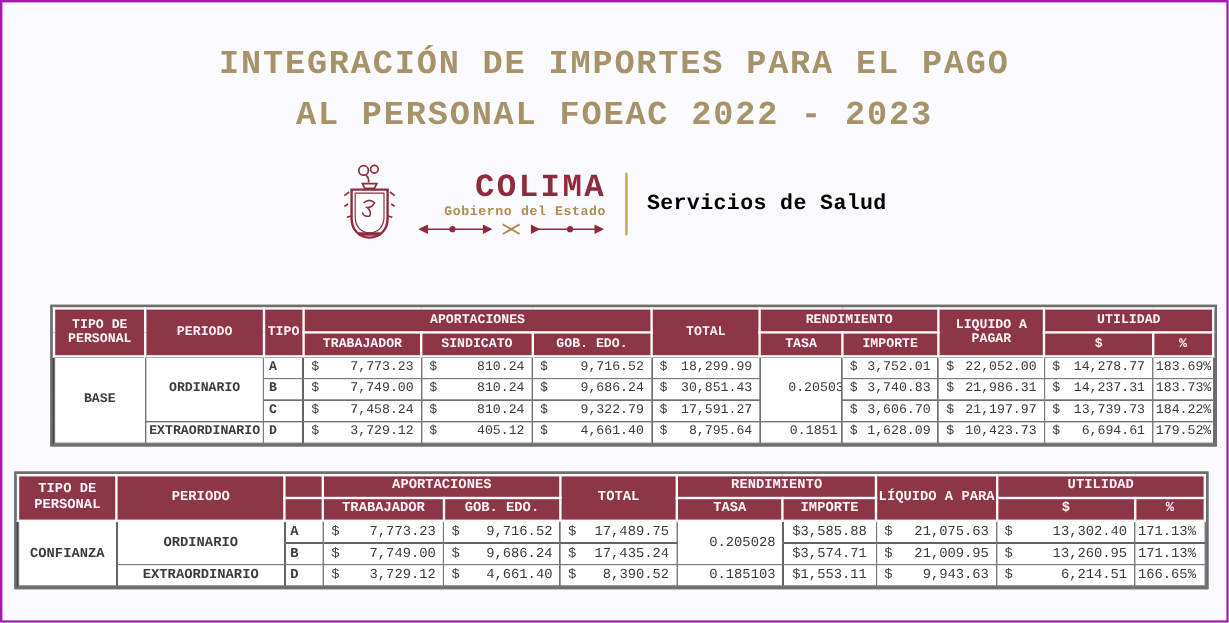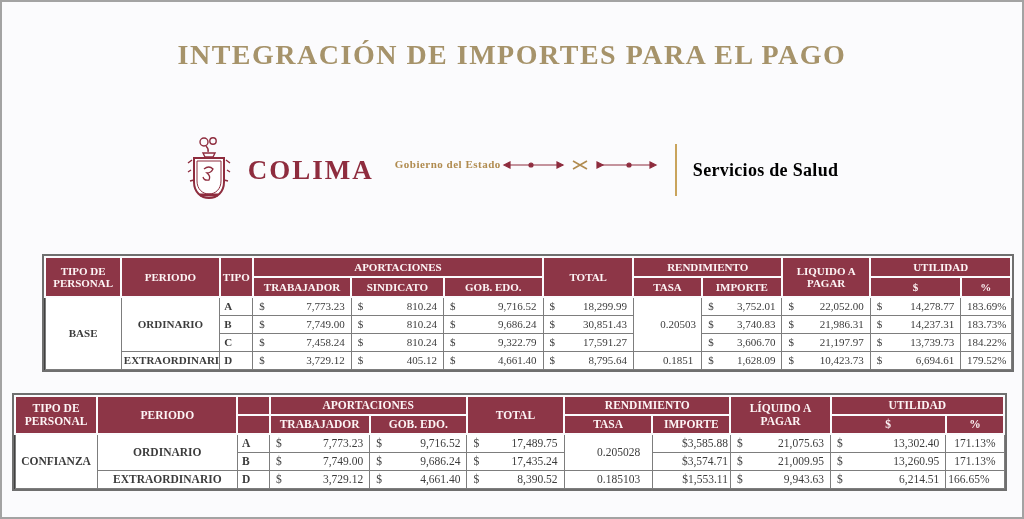--- a/index.html
+++ b/index.html
@@ -1,39 +1,39 @@
 <!DOCTYPE html>
 <html><head>
 <meta charset="utf-8">
 <style>
   html,body{margin:0;padding:0;background:#ffffff;}
   .page{
     position:relative;
     width:1020px;height:515px;
-    border:2px solid #a3a3a3;
+    border:2px solid #a21caf;
     background:#fbfbfd;
-    font-family:Liberation Serif, serif;
+    font-family:Liberation Mono, monospace;
     overflow:hidden;
   }
   
   .title-wrap{
     position:absolute;top:32px;left:0;right:0;
     text-align:center;
     color:#a6936a;
     font-weight:bold;
     font-size:28px;
     letter-spacing:1.5px;
     line-height:42px;
   }
   
   .logo-row{
     position:absolute;top:134px;left:0;right:0;
     display:flex;justify-content:center;align-items:center;gap:16px;
   }
-  .logo-mid{display:flex;flex-direction:row;align-items:flex-start;}
+  .logo-mid{display:flex;flex-direction:column;align-items:flex-end;}
   .colima-name{
     color:#8e2c3e;font-weight:bold;font-size:27px;letter-spacing:2px;line-height:26px;
   }
   .colima-sub{
     color:#b08b4f;font-weight:bold;font-size:11px;letter-spacing:0.5px;margin-top:1px;margin-left:21px;
   }
   .logo-divider{width:2px;height:52px;background:#c9a45c;}
   .servicios{color:#000000;font-weight:bold;font-size:18px;letter-spacing:0.3px;}
   
   .tablewrap{position:absolute;border:2px solid #6f6f6f;background:#404040;}
@@ -49,41 +49,42 @@
     padding:0 2px;
     background:#fff;
     white-space:nowrap;overflow:hidden;
   }
   td.label{font-weight:bold;text-align:center;}
   td.tipo{font-weight:bold;text-align:left;padding-left:4px;}
   td.money{padding:0;}
   td.money .inner{display:flex;justify-content:space-between;padding:0 6px;}
   td.center{text-align:center;padding-left:23px;}
   td.pct{text-align:right;padding-right:4px;}
-  td.importe2{text-align:right;}
+  td.importe2{text-align:center;}
   
   .t1wrap{left:40px;top:252px;width:968px;}
   .t1wrap th{font-size:11px;}
   .t1wrap td{font-size:11px;}
   .t1wrap thead tr{height:20px;}
   .t1wrap tbody tr{height:18px;}
   
   .t2wrap{left:10px;top:391px;width:991px;}
   .t2wrap th{font-size:11.5px;}
   .t2wrap td{font-size:11.5px;}
   .t2wrap thead tr{height:19px;}
   .t2wrap tbody tr{height:18px;}
 </style>
 </head>
 <body>
 
 <div class="page">
 
   <div class="title-wrap">
     <div>INTEGRACIÓN DE IMPORTES PARA EL PAGO</div>
+    <div>AL PERSONAL FOEAC 2022 - 2023</div>
   </div>
 
   <div class="logo-row">
     <svg width="46" height="68" viewBox="0 0 46 68">
       <g fill="none" stroke="#8e2c3e" stroke-width="1.4">
         <circle cx="18" cy="6" r="4"></circle>
         <circle cx="27" cy="5" r="3.2"></circle>
         <path d="M20 10 q3 3 2 6"></path>
         <path d="M17 17 h12 l-2 4 h-8 z"></path>
         <path d="M8 22 h30 v24 c0 10 -7 16 -15 16 c-8 0 -15 -6 -15 -16 z" stroke-width="2" fill="#ffffff"></path>
@@ -363,21 +364,21 @@
           <col style="width:58px">
       </colgroup>
       <thead>
         <tr>
           <th rowspan="2">TIPO DE PERSONAL</th>
           <th rowspan="2">PERIODO</th>
           <th></th>
           <th colspan="2">APORTACIONES</th>
           <th rowspan="2">TOTAL</th>
           <th colspan="2">RENDIMIENTO</th>
-          <th rowspan="2" style="white-space:normal;">LÍQUIDO A PAGAR</th>
+          <th rowspan="2" style="white-space:normal;">LÍQUIDO A PARA</th>
           <th colspan="2">UTILIDAD</th>
         </tr>
         <tr>
           <th></th>
           <th>TRABAJADOR</th>
           <th>GOB. EDO.</th>
           <th>TASA</th>
           <th>IMPORTE</th>
           <th>$</th>
           <th>%</th>

